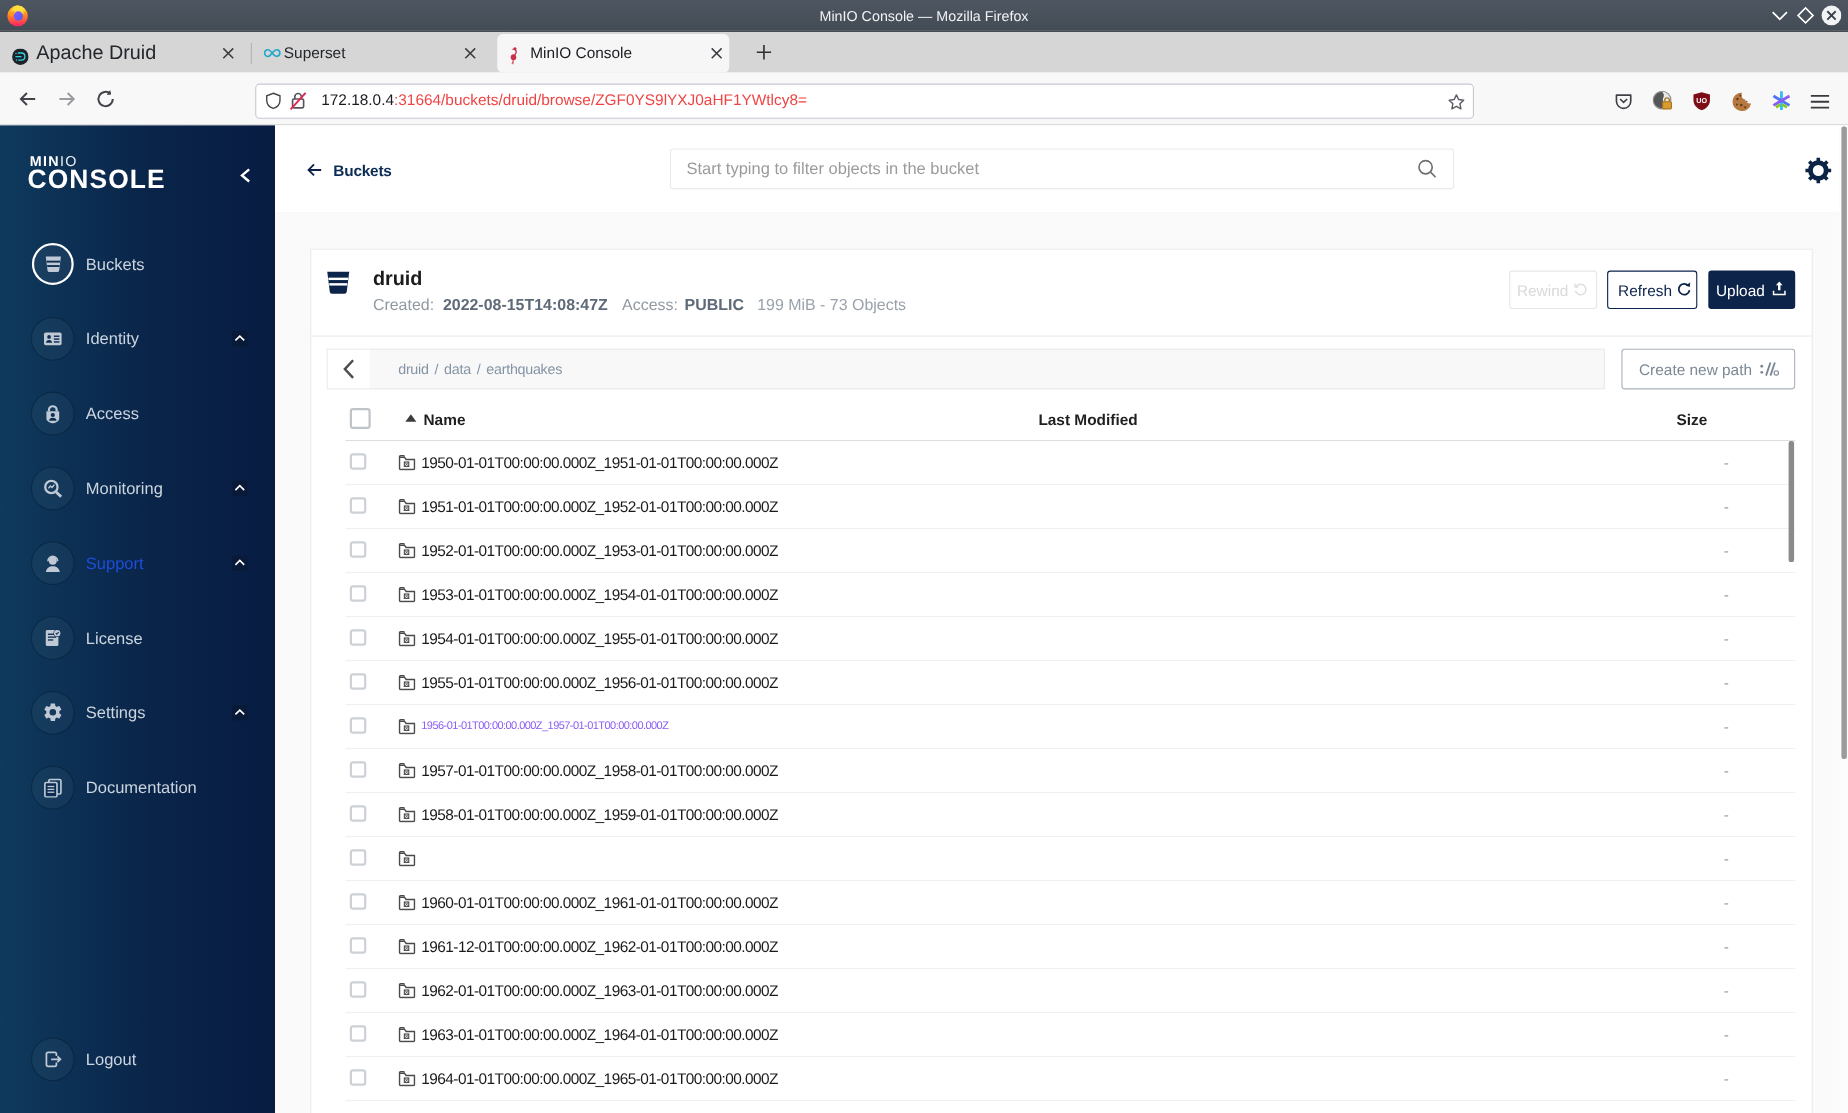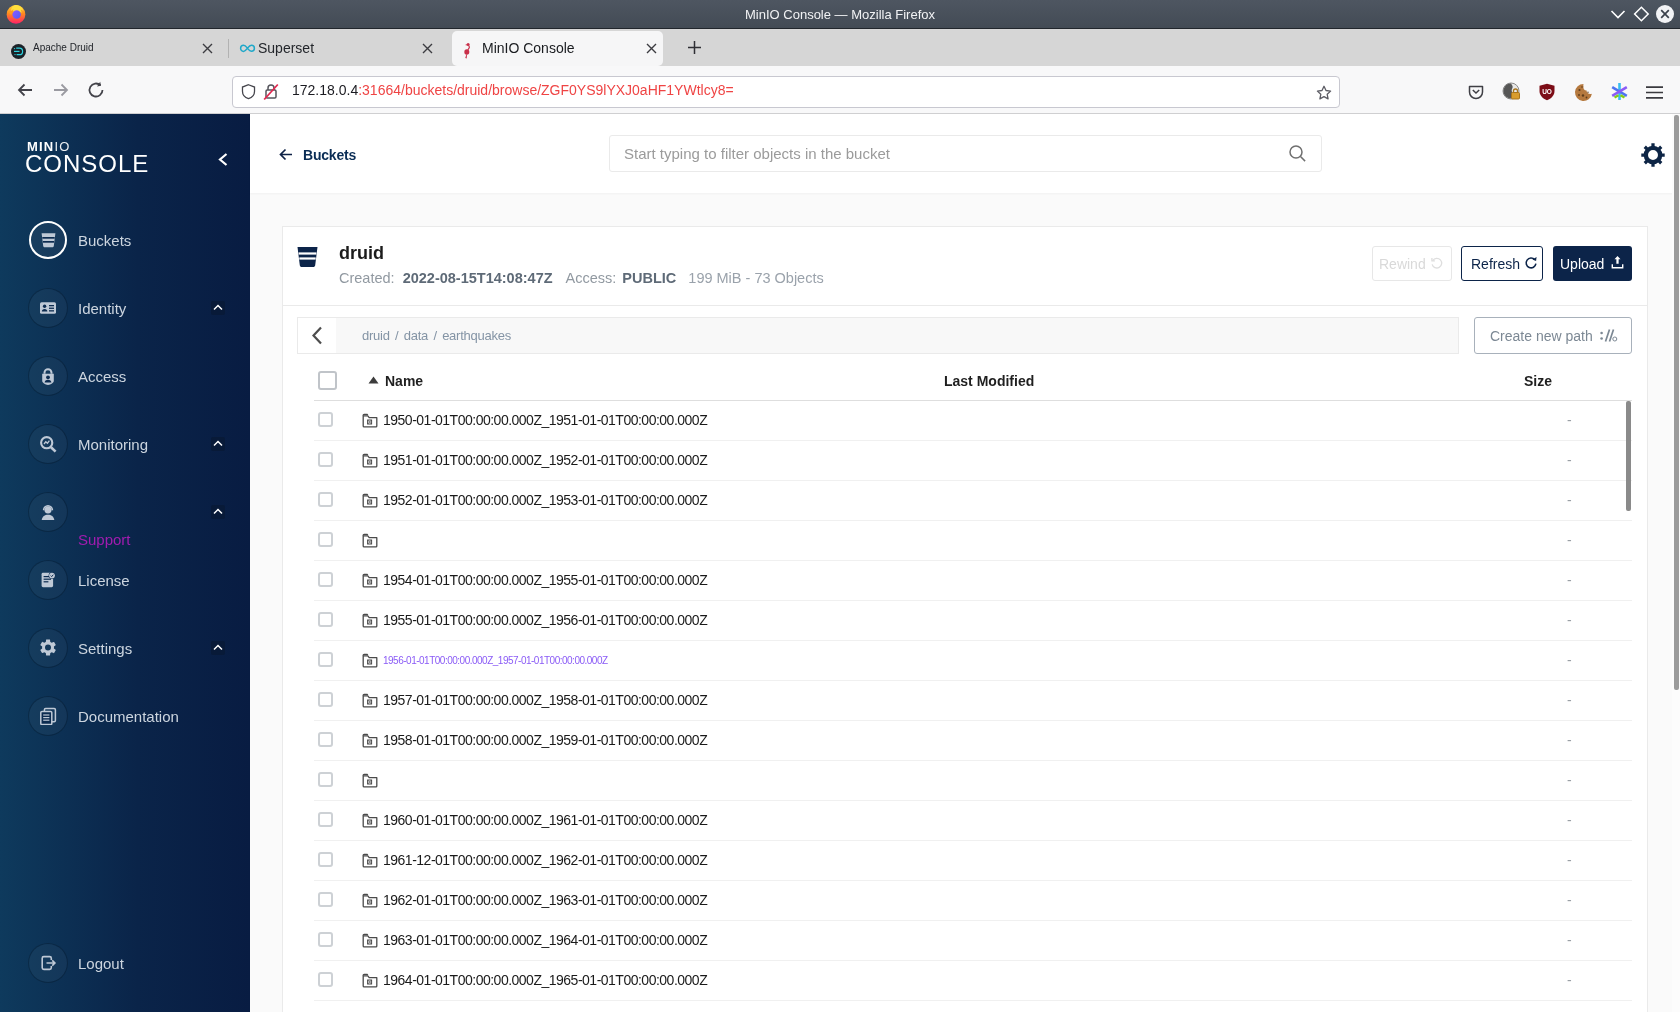--- a/index.html
+++ b/index.html
@@ -33,21 +33,21 @@
 <path d="M53.2 6.2 L60.8 13.8 M60.8 6.2 L53.2 13.8" stroke="#3a414b" stroke-width="1.7"></path>
 </svg>
 <div class="abs" style="left:0;top:29px;width:1680px;height:37px;background:#d6d6d6"></div>
 <svg class="abs" style="left:11px;top:44px" width="15" height="15" viewBox="0 0 15 15">
 <circle cx="7.5" cy="7.5" r="7.5" fill="#1c2228"></circle>
 <path d="M5.2 4.2h3.4c1.9 0 3 1.4 3 3.2s-1.3 3.3-3.2 3.3H5.6" stroke="#2ed3e0" stroke-width="1.2" fill="none"></path>
 <path d="M3 7.4h5.5" stroke="#2ed3e0" stroke-width="1.2" fill="none"></path>
 <circle cx="3.5" cy="4.6" r=".7" fill="#2ed3e0"></circle>
       <circle cx="4" cy="10.6" r=".7" fill="#2ed3e0"></circle>
 </svg>
-<div class="abs" style="left:33px;top:29px;height:37px;line-height:38px;font-size:10px;color:#23262b">Apache Druid</div>
+<div class="abs" style="left:33px;top:29px;height:37px;line-height:38px;font-size:18px;color:#23262b">Apache Druid</div>
 <svg class="abs" style="left:201px;top:42px" width="13" height="13" viewBox="0 0 13 13">
       <path d="M2 2l9 9M11 2l-9 9" stroke="#3c3c41" stroke-width="1.4"></path>
     </svg>
 <div class="abs" style="left:228px;top:39px;width:1px;height:19px;background:#b2b2b2"></div>
 <svg class="abs" style="left:239px;top:44px" width="17" height="10" viewBox="0 0 17 10">
 <path d="M4.6 1.2c2 0 3 2 3.9 3.1.9 1.1 1.9 2.9 3.9 2.9 1.7 0 3-1.3 3-3s-1.3-3-3-3c-1.6 0-2.8 1.5-3.9 2.9C7.4 5.5 6.5 7.4 4.6 7.4c-1.7 0-3-1.4-3-3.1s1.3-3.1 3-3.1z" stroke="#1fa8c9" stroke-width="1.5" fill="none"></path>
 </svg>
 <div class="abs" style="left:258px;top:29px;height:37px;line-height:38px;font-size:14px;color:#23262b">Superset</div>
 <svg class="abs" style="left:421px;top:42px" width="13" height="13" viewBox="0 0 13 13">
       <path d="M2 2l9 9M11 2l-9 9" stroke="#3c3c41" stroke-width="1.4"></path>
@@ -119,21 +119,21 @@
 <path d="M2.2 5.2l14.6 8.6" stroke="#4f74f0" stroke-width="2.6"></path>
 <path d="M16.8 5.2L2.2 13.8" stroke="#8b5cf6" stroke-width="2.6"></path>
 <path d="M4.5 15.5l4-2.3" stroke="#84cc16" stroke-width="2.4"></path>
 <path d="M14.5 15.5l-4-2.3" stroke="#84cc16" stroke-width="2.4"></path>
 </svg>
 <svg class="abs" style="left:1646px;top:86px" width="17" height="13" viewBox="0 0 17 13">
       <path d="M0 1.2h17M0 6.5h17M0 11.8h17" stroke="#3a3a3f" stroke-width="1.7"></path>
     </svg>
 <div class="abs" style="left:0;top:114px;width:250px;height:898px;background:linear-gradient(90deg,#0e3a5d 0%,#0a2449 55%,#081c42 100%)"></div>
 <div class="abs" style="left:27px;top:139px;font-size:13px;font-weight:bold;color:#fff;letter-spacing:1.2px">MIN<span style="font-weight:normal;opacity:.92">IO</span></div>
-<div class="abs" style="left:25px;top:150px;font-size:24px;color:#fff;letter-spacing:1px;font-weight:400">CONSOLE</div>
+<div class="abs" style="left:25px;top:150px;font-size:24px;color:#fff;letter-spacing:1px;font-weight:700">CONSOLE</div>
 <svg class="abs" style="left:217px;top:152px" width="12" height="15" viewBox="0 0 12 15">
       <path d="M9.5 2 L3 7.5 L9.5 13" stroke="#fff" stroke-width="2.2" fill="none"></path>
     </svg>
 <div class="abs" style="left:29px;top:221px;width:38px;height:38px;border-radius:50%;border:2px solid #fff;background:rgba(255,255,255,.05)"></div>
 <svg class="abs" style="left:39px;top:231px" width="18" height="18" viewBox="0 0 18 18">
       <path d="M2.6 2.2h13.8l-1.6 12.7c-.1.8-.8 1.4-1.6 1.4H5.8c-.8 0-1.5-.6-1.6-1.4z" fill="#bfc9d6"></path>
       <rect x="3.3" y="6" width="12.4" height="1.7" fill="#0d2c50"></rect>
       <rect x="3.9" y="10" width="11.2" height="1.7" fill="#0d2c50"></rect>
     </svg>
 <div class="abs" style="left:78px;top:221px;height:38px;line-height:39px;font-size:15px;color:#ccd5df">Buckets</div>
@@ -169,21 +169,21 @@
 <div class="abs" style="left:211px;top:437px;width:14px;height:14px;background:#081a38;border-radius:2px"></div>
 <svg class="abs" style="left:213px;top:440px" width="10" height="7" viewBox="0 0 10 7">
       <path d="M1 5.5 L5 1.5 L9 5.5" stroke="#fff" stroke-width="1.5" fill="none"></path>
     </svg>
 <div class="abs" style="left:29px;top:493px;width:38px;height:38px;border-radius:50%;background:rgba(255,255,255,.035);box-shadow:0 0 0 1px rgba(0,0,0,.2)"></div>
 <svg class="abs" style="left:39px;top:503px" width="18" height="18" viewBox="0 0 18 18">
       <circle cx="9" cy="6.8" r="3.6" fill="#bfc9d6"></circle>
       <path d="M2.7 16.9c.5-3.3 3.1-5.1 6.3-5.1s5.8 1.8 6.3 5.1z" fill="#bfc9d6"></path>
       <path d="M4.6 7.2a4.4 4.4 0 0 1 8.8 0" stroke="#bfc9d6" stroke-width="1.5" fill="none"></path>
     </svg>
-<div class="abs" style="left:78px;top:520px;height:38px;line-height:39px;font-size:15px;color:#a21caf">Support</div>
+<div class="abs" style="left:78px;top:493px;height:38px;line-height:39px;font-size:15px;color:#1d4ed8">Support</div>
 <div class="abs" style="left:211px;top:505px;width:14px;height:14px;background:#081a38;border-radius:2px"></div>
 <svg class="abs" style="left:213px;top:508px" width="10" height="7" viewBox="0 0 10 7">
       <path d="M1 5.5 L5 1.5 L9 5.5" stroke="#fff" stroke-width="1.5" fill="none"></path>
     </svg>
 <div class="abs" style="left:29px;top:561px;width:38px;height:38px;border-radius:50%;background:rgba(255,255,255,.035);box-shadow:0 0 0 1px rgba(0,0,0,.2)"></div>
 <svg class="abs" style="left:39px;top:571px" width="18" height="18" viewBox="0 0 18 18">
       <rect x="2.6" y="1.8" width="11.5" height="14.4" rx="1.4" fill="#bfc9d6"></rect>
       <rect x="4.6" y="5" width="7.4" height="1.2" fill="#0d2c50"></rect>
       <rect x="4.6" y="7.6" width="7.4" height="1.2" fill="#0d2c50"></rect>
       <rect x="4.6" y="10.2" width="4.8" height="1.2" fill="#0d2c50"></rect>
@@ -313,20 +313,21 @@
 <div class="abs" style="left:383px;top:480px;height:40px;line-height:41px;font-size:14px;letter-spacing:-0.5px;color:#1a1a1a">1952-01-01T00:00:00.000Z_1953-01-01T00:00:00.000Z</div>
 <div class="abs" style="left:1567px;top:480px;height:40px;line-height:41px;font-size:14px;color:#9aa0a6">-</div>
 <div class="abs" style="left:314px;top:520px;width:1318px;height:1px;background:#f0f0f0"></div>
 <div class="abs" style="left:318px;top:532px;width:15px;height:15px;border:2px solid #cdd1d5;border-radius:3px;background:#fff"></div>
 <svg class="abs" style="left:362px;top:533px" width="16" height="15" viewBox="0 0 16 15">
       <path d="M1.2 2.8h4.6l1.4 1.9h7.6v8.2c0 .5-.4.9-.9.9H2.1c-.5 0-.9-.4-.9-.9z" stroke="#4a4a4a" stroke-width="1.3" fill="none" stroke-linejoin="round"></path>
       <path d="M1.2 2.8v-.6c0-.5.4-.9.9-.9h3l.7.8" stroke="#4a4a4a" stroke-width="1.3" fill="none"></path>
       <rect x="5.6" y="7" width="4" height="4" stroke="#4a4a4a" stroke-width="1" fill="none"></rect>
       <path d="M5.6 7l4 4M9.6 7l-4 4" stroke="#4a4a4a" stroke-width=".8"></path>
     </svg>
+<div class="abs" style="left:383px;top:520px;height:40px;line-height:41px;font-size:14px;letter-spacing:-0.5px;color:#1a1a1a">1953-01-01T00:00:00.000Z_1954-01-01T00:00:00.000Z</div>
 <div class="abs" style="left:1567px;top:520px;height:40px;line-height:41px;font-size:14px;color:#9aa0a6">-</div>
 <div class="abs" style="left:314px;top:560px;width:1318px;height:1px;background:#f0f0f0"></div>
 <div class="abs" style="left:318px;top:572px;width:15px;height:15px;border:2px solid #cdd1d5;border-radius:3px;background:#fff"></div>
 <svg class="abs" style="left:362px;top:573px" width="16" height="15" viewBox="0 0 16 15">
       <path d="M1.2 2.8h4.6l1.4 1.9h7.6v8.2c0 .5-.4.9-.9.9H2.1c-.5 0-.9-.4-.9-.9z" stroke="#4a4a4a" stroke-width="1.3" fill="none" stroke-linejoin="round"></path>
       <path d="M1.2 2.8v-.6c0-.5.4-.9.9-.9h3l.7.8" stroke="#4a4a4a" stroke-width="1.3" fill="none"></path>
       <rect x="5.6" y="7" width="4" height="4" stroke="#4a4a4a" stroke-width="1" fill="none"></rect>
       <path d="M5.6 7l4 4M9.6 7l-4 4" stroke="#4a4a4a" stroke-width=".8"></path>
     </svg>
 <div class="abs" style="left:383px;top:560px;height:40px;line-height:41px;font-size:14px;letter-spacing:-0.5px;color:#1a1a1a">1954-01-01T00:00:00.000Z_1955-01-01T00:00:00.000Z</div>

